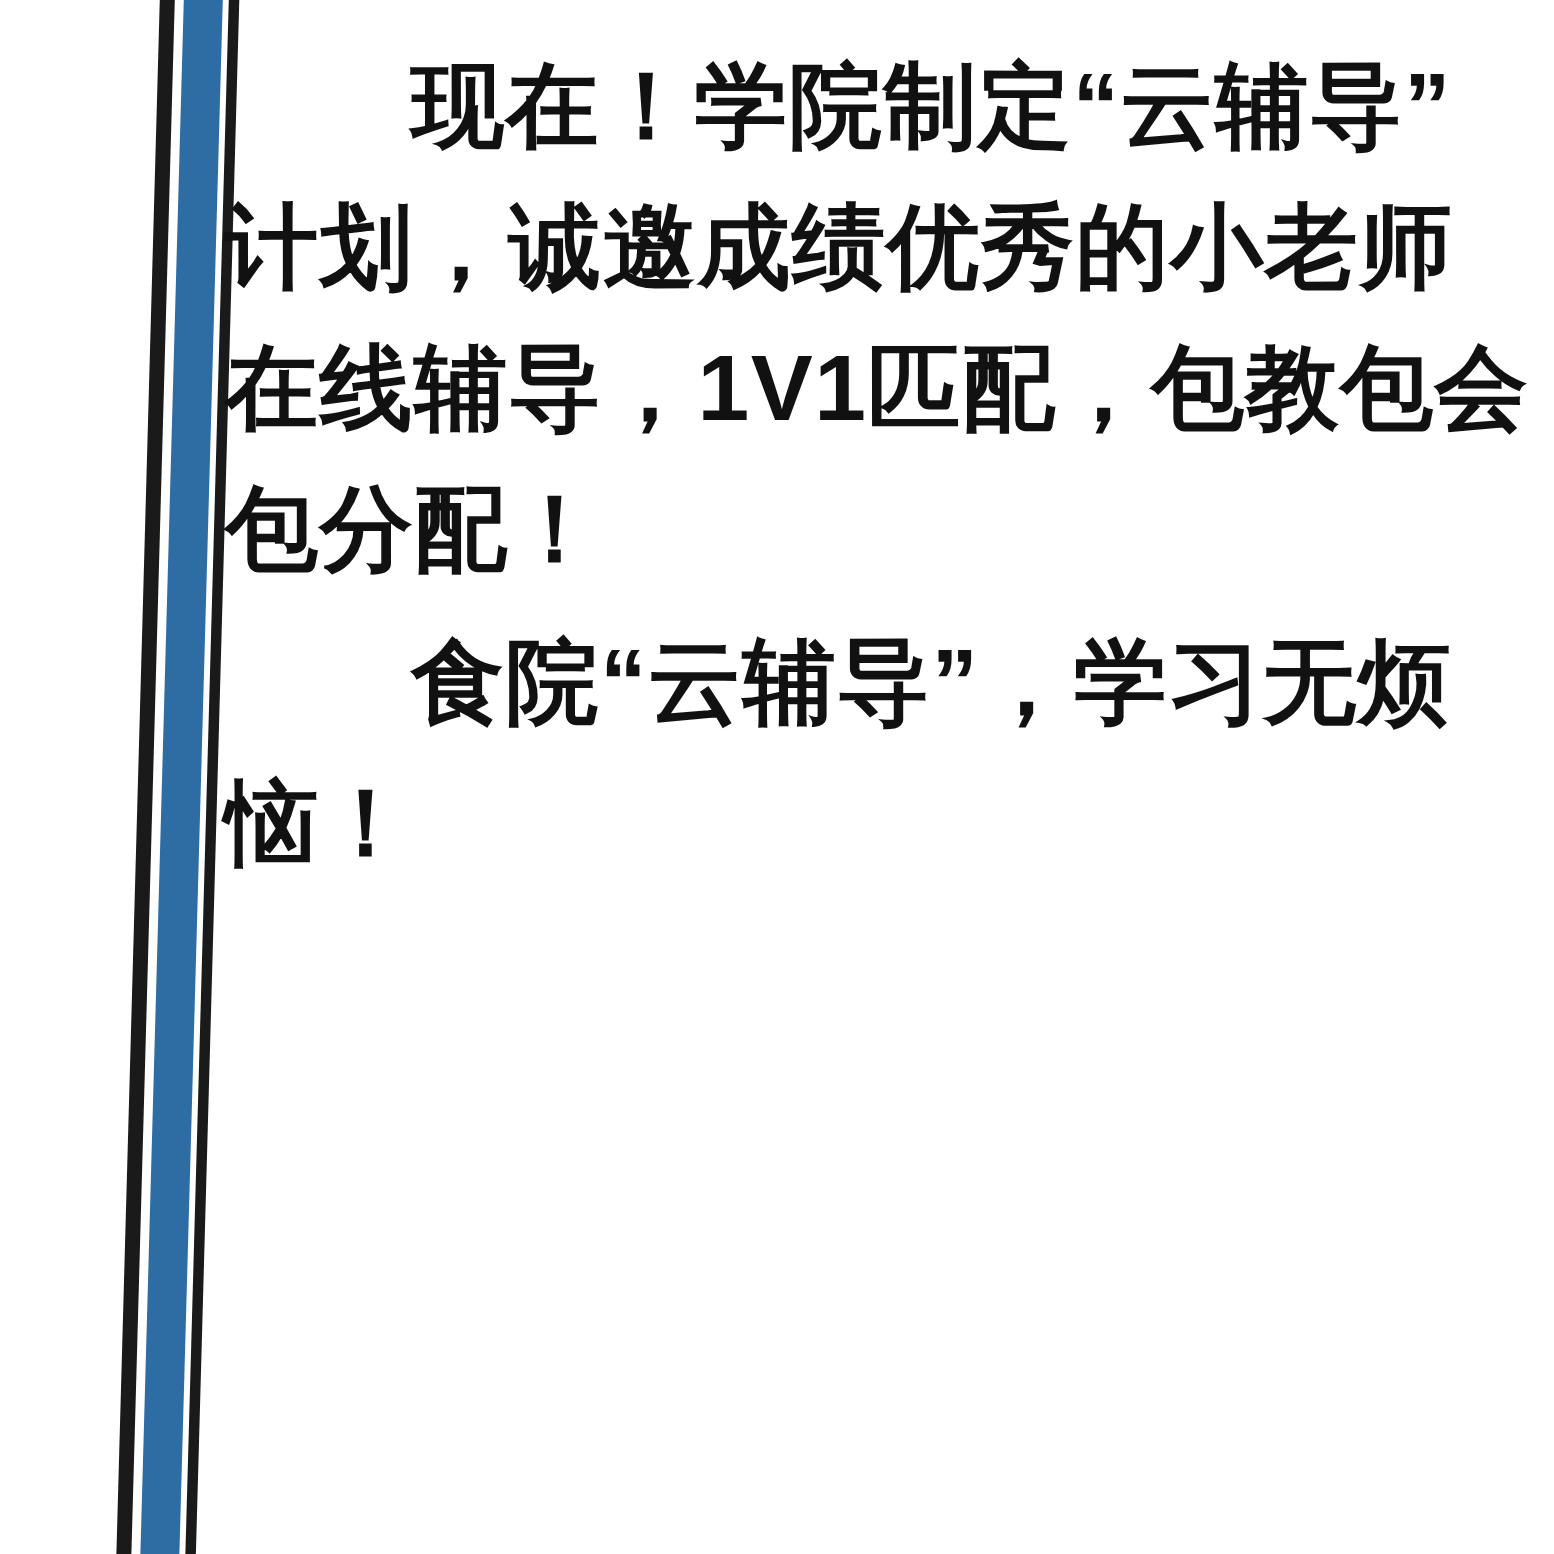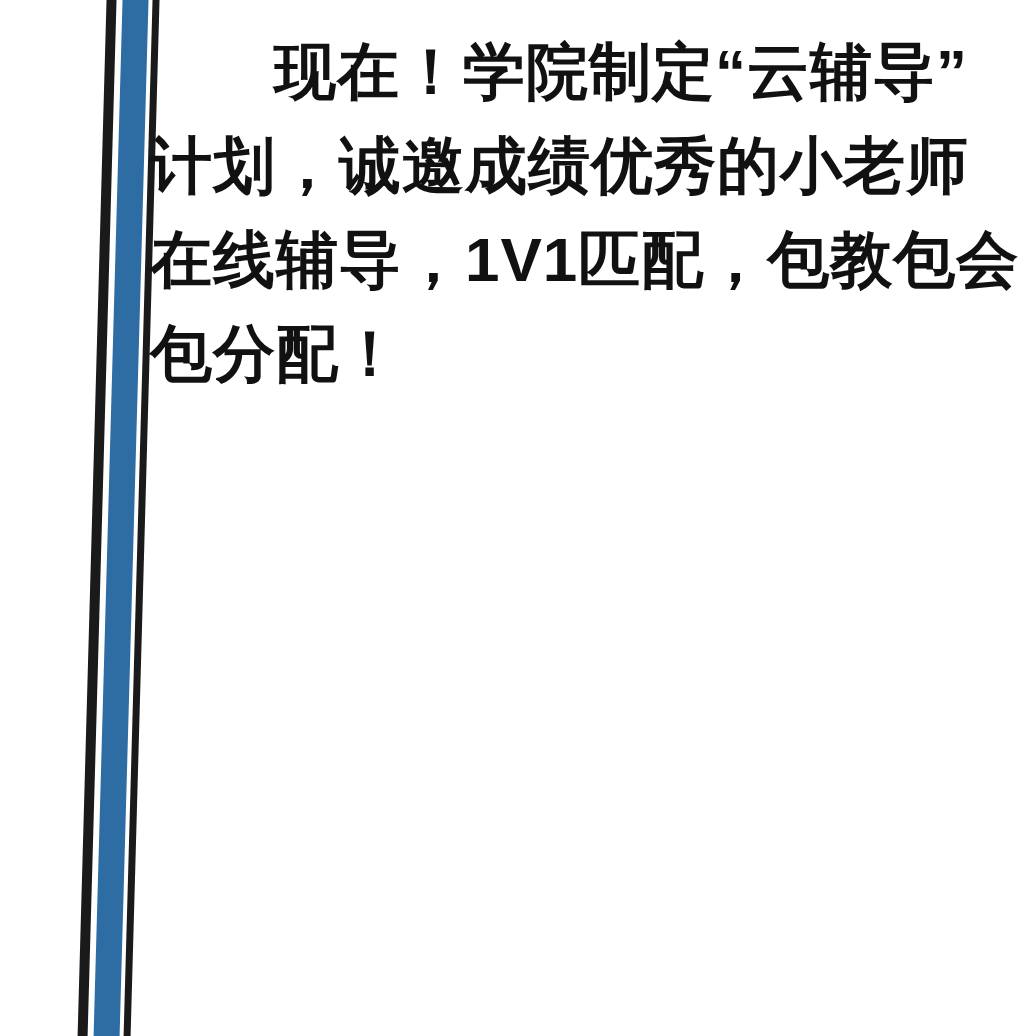--- a/index.html
+++ b/index.html
@@ -76,15 +76,16 @@
 <body>
 
 <div id="poster">
 
   <div class="bar bar-black-outer"></div>
   <div class="bar bar-blue"></div>
   <div class="bar bar-black-inner"></div>
 
   <div class="text-column">
     <p class="para p1">现在！学院制定“云辅导”计划，诚邀成绩优秀的小老师在线辅导，1V1匹配，包教包会包分配！</p>
+    <p class="para p3">食院“云辅导”，学习无烦恼！</p>
   </div>
 
 </div>
 
 </body></html>

